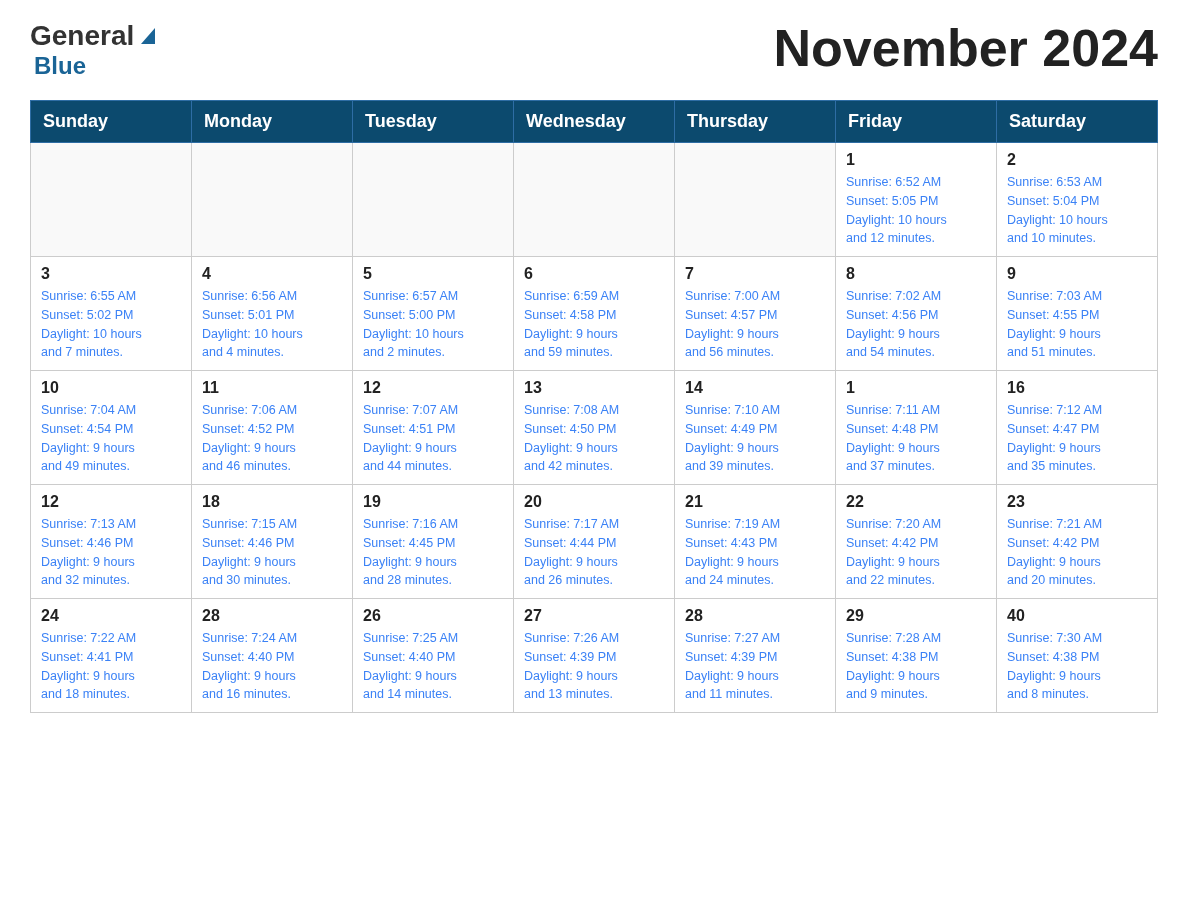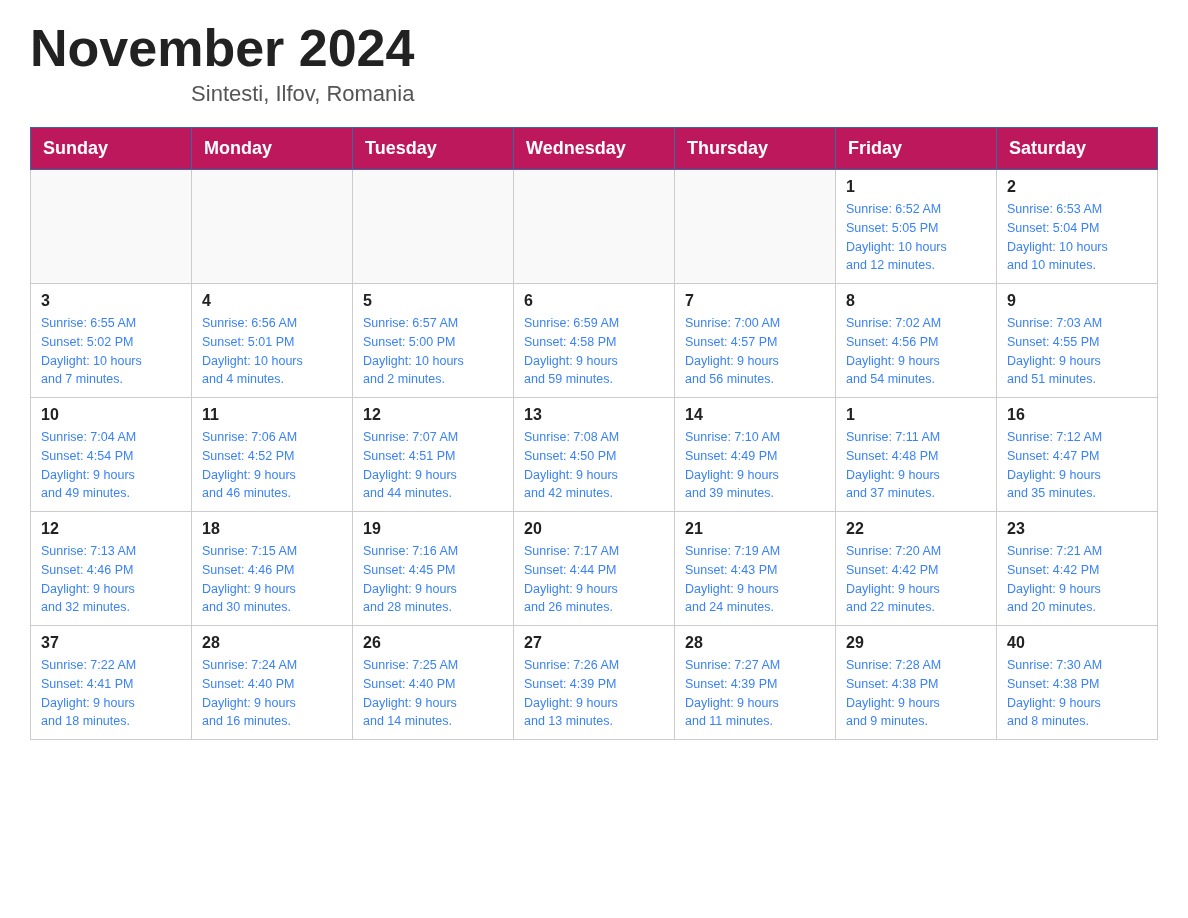--- a/index.html
+++ b/index.html
@@ -29,21 +29,21 @@
       font-size: 22px;
       color: #555;
       margin-top: 4px;
     }
     .calendar-table {
       width: 100%;
       border-collapse: collapse;
       border: 1px solid #ccc;
     }
     .calendar-table thead tr th {
-      background: #be185d;
+      background: #0c4a6e;
       color: #fff;
       font-size: 18px;
       font-weight: bold;
       padding: 10px 12px;
       text-align: left;
       border: 1px solid #2e6da4;
     }
     .calendar-table tbody tr td {
       vertical-align: top;
       padding: 8px 10px;
@@ -86,23 +86,31 @@
       font-size: 24px;
       font-weight: bold;
       color: #1a6496;
       margin-left: 4px;
     }
   </style>
 </head>
 <body>
 
 <div class="header-area">
+  <div class="logo-wrapper">
+    <div class="logo-line1">
+      <span>General</span>
+      <svg width="22" height="22" viewBox="0 0 22 22" style="margin-left:3px; margin-bottom:2px;">
+        <polygon points="4,20 18,20 18,4" fill="#1a6496"></polygon>
+      </svg>
+    </div>
+    <div class="logo-line2">Blue</div>
+  </div>
   <div class="title-area">
     <div class="month-title">November 2024</div>
-    <div class="location-title">Sintesti, Ilfov, Romania</div>
   </div>
 </div>
 
 <table class="calendar-table">
   <thead>
     <tr>
     <th>Sunday</th>
         <th>Monday</th>
         <th>Tuesday</th>
         <th>Wednesday</th>
@@ -212,21 +220,21 @@
           <span class="day-number">22</span>
           <div class="day-info">Sunrise: 7:20 AM<br>Sunset: 4:42 PM<br>Daylight: 9 hours<br>and 22 minutes.</div>
         </td>
         <td>
           <span class="day-number">23</span>
           <div class="day-info">Sunrise: 7:21 AM<br>Sunset: 4:42 PM<br>Daylight: 9 hours<br>and 20 minutes.</div>
         </td>
       </tr>
       <tr class="row-separator">
         <td>
-          <span class="day-number">37</span>
+          <span class="day-number">24</span>
           <div class="day-info">Sunrise: 7:22 AM<br>Sunset: 4:41 PM<br>Daylight: 9 hours<br>and 18 minutes.</div>
         </td>
         <td>
           <span class="day-number">28</span>
           <div class="day-info">Sunrise: 7:24 AM<br>Sunset: 4:40 PM<br>Daylight: 9 hours<br>and 16 minutes.</div>
         </td>
         <td>
           <span class="day-number">26</span>
           <div class="day-info">Sunrise: 7:25 AM<br>Sunset: 4:40 PM<br>Daylight: 9 hours<br>and 14 minutes.</div>
         </td>

